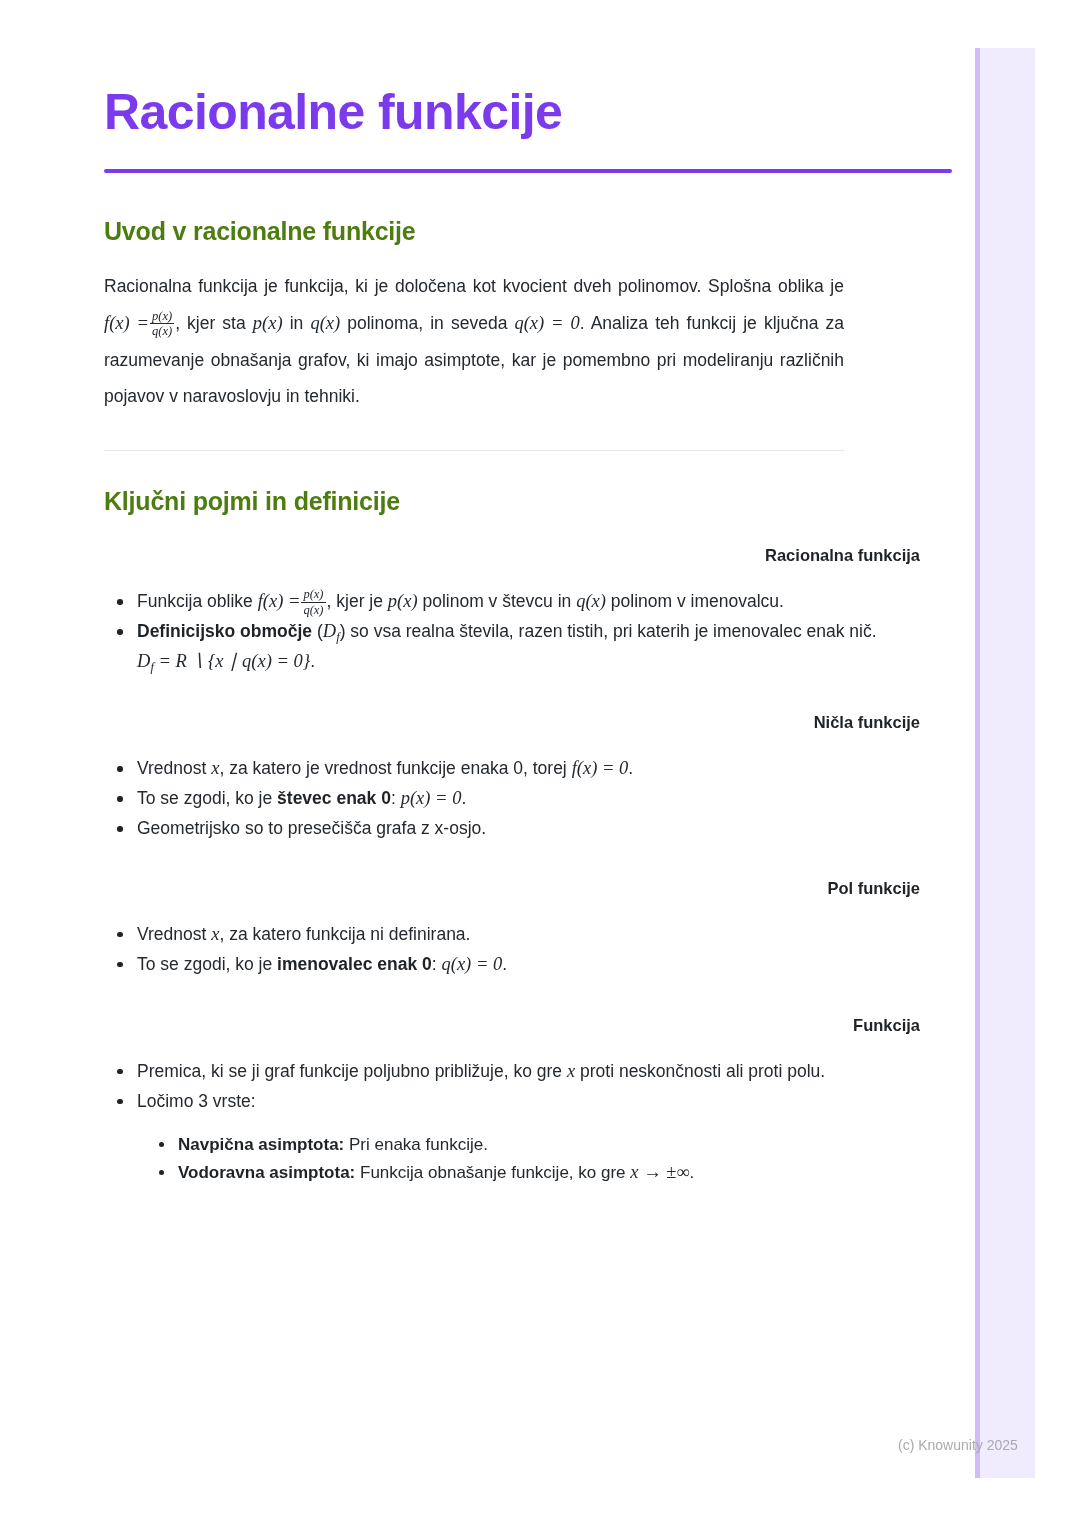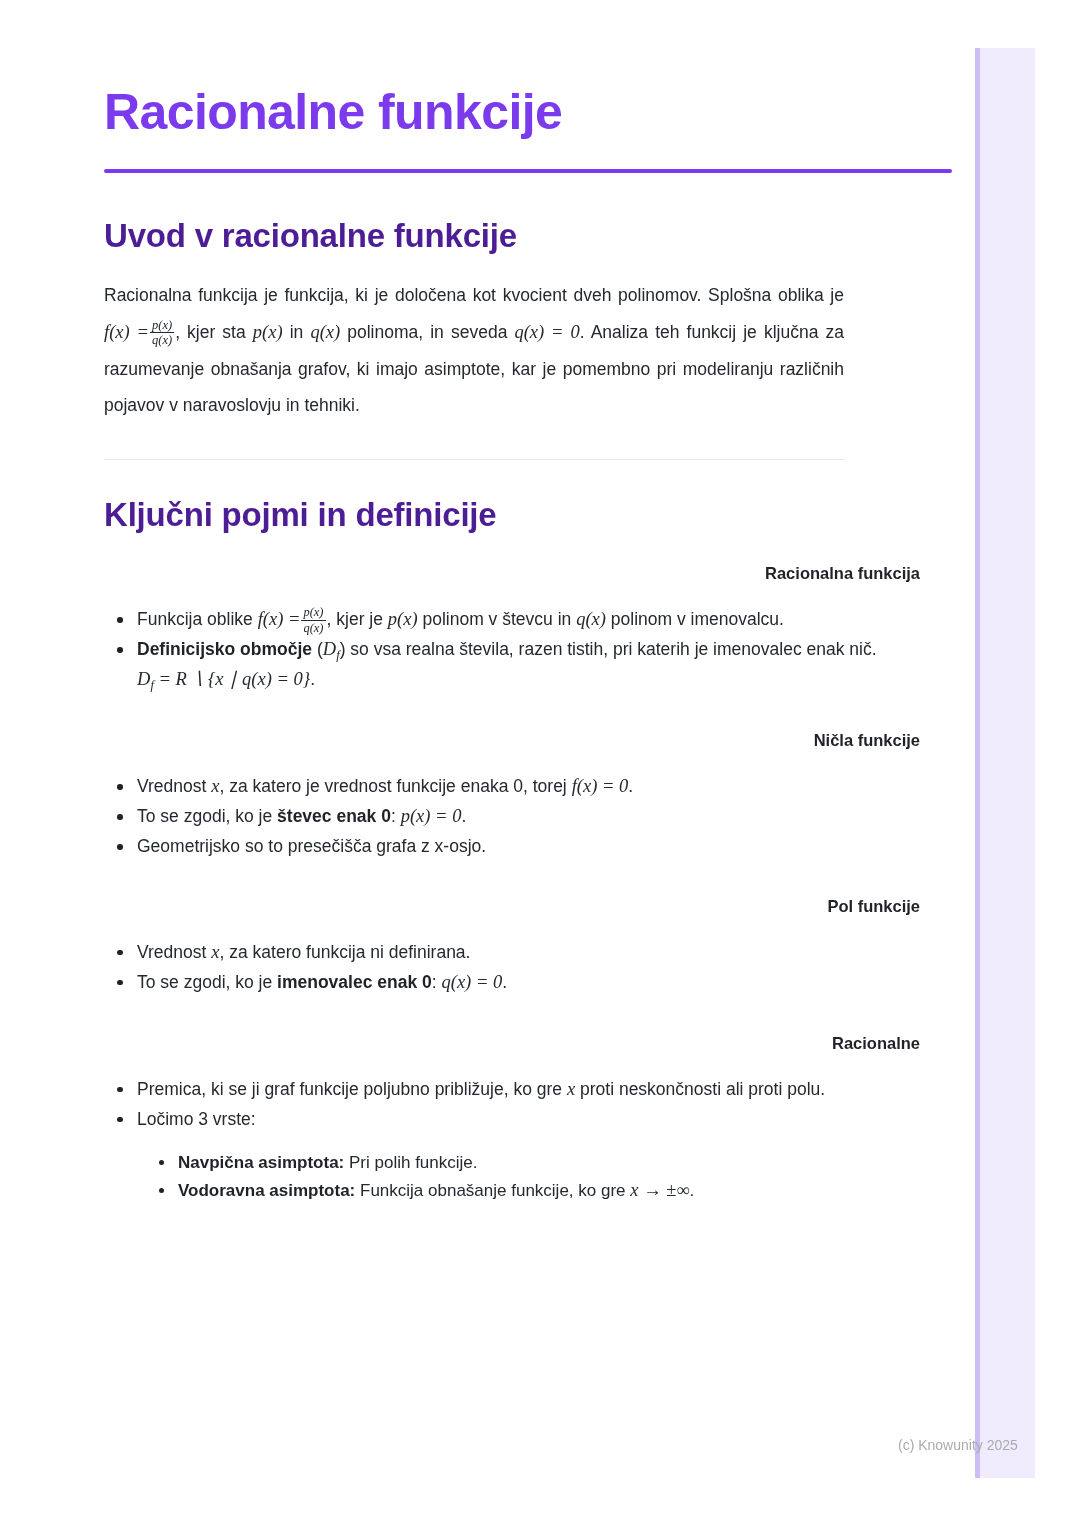--- a/index.html
+++ b/index.html
@@ -54,23 +54,23 @@
   }
   #title-rule {
     margin-top: 30px;
     width: 848px;
     height: 4px;
     background: #7c3aed;
     border-radius: 2px;
   }
 
   .section-heading {
-    font-size: 33px;
+    font-size: 25px;
     font-weight: bold;
-    color: #4c1d95;
+    color: #4d7c0f;
     letter-spacing: -0.2px;
     margin: 0;
   }
 
   .intro-p {
     font-size: 17.5px;
     line-height: 2.07;
     color: #24292f;
     text-align: justify;
     width: 740px;
@@ -215,29 +215,29 @@
 
   <h3 class="sub-heading">Pol funkcije</h3>
   <div class="gap-d"></div>
   <ul class="bul">
     <li><span>Vrednost </span><span class="m">x</span><span>, za katero funkcija ni definirana.</span></li>
     <li><span>To se zgodi, ko je </span><b>imenovalec enak 0</b><span>: </span><span class="m">q(x) = 0</span><span>.</span></li>
   </ul>
 
   <div class="gap-c"></div>
 
-  <h3 class="sub-heading">Racionalne</h3>
+  <h3 class="sub-heading">Funkcija</h3>
   <div class="gap-d"></div>
   <ul class="bul">
     <li><span>Premica, ki se ji graf funkcije poljubno približuje, ko gre </span><span class="m">x</span><span> proti neskončnosti ali proti polu.</span></li>
     <li><span>Ločimo 3 vrste:</span></li>
   </ul>
   <div class="gap-f"></div>
   <div class="lvl2-wrap">
     <ul class="bul level2">
-      <li><b>Navpična asimptota:</b><span> Pri polih funkcije.</span></li>
+      <li><b>Navpična asimptota:</b><span> Pri enaka funkcije.</span></li>
       <li><b>Vodoravna asimptota:</b><span> Funkcija obnašanje funkcije, ko gre </span><span class="m">x</span><span class="m"><span class="up"> → ±∞</span></span><span>.</span></li>
     </ul>
   </div>
 
 </div>
 
 <div id="watermark">(c) Knowunity 2025</div>
 
 </body></html>

